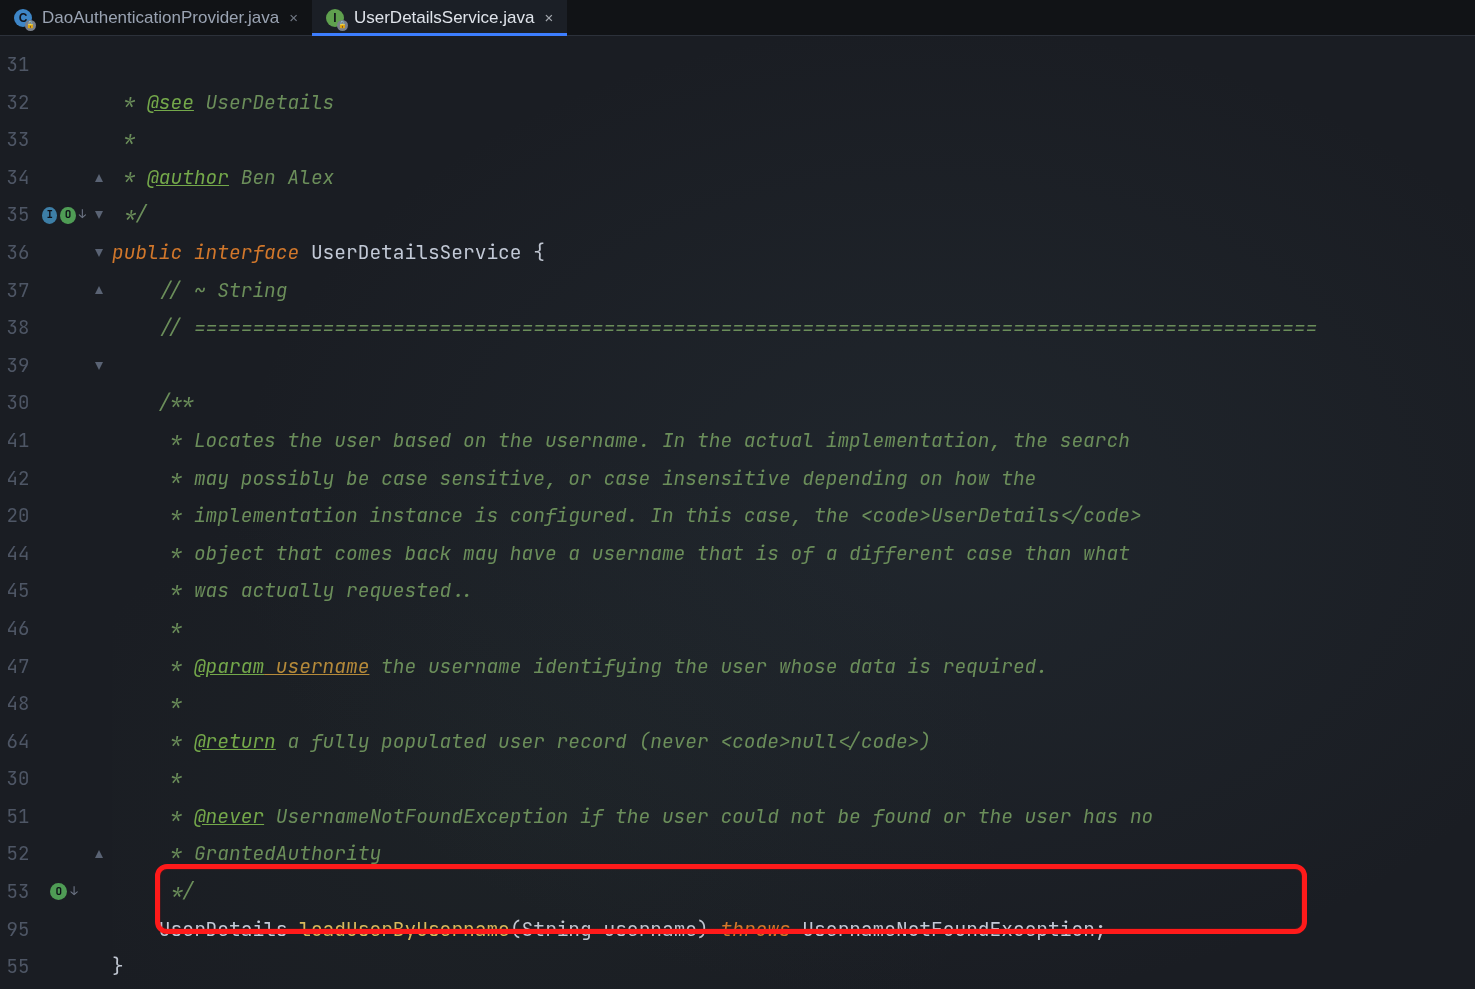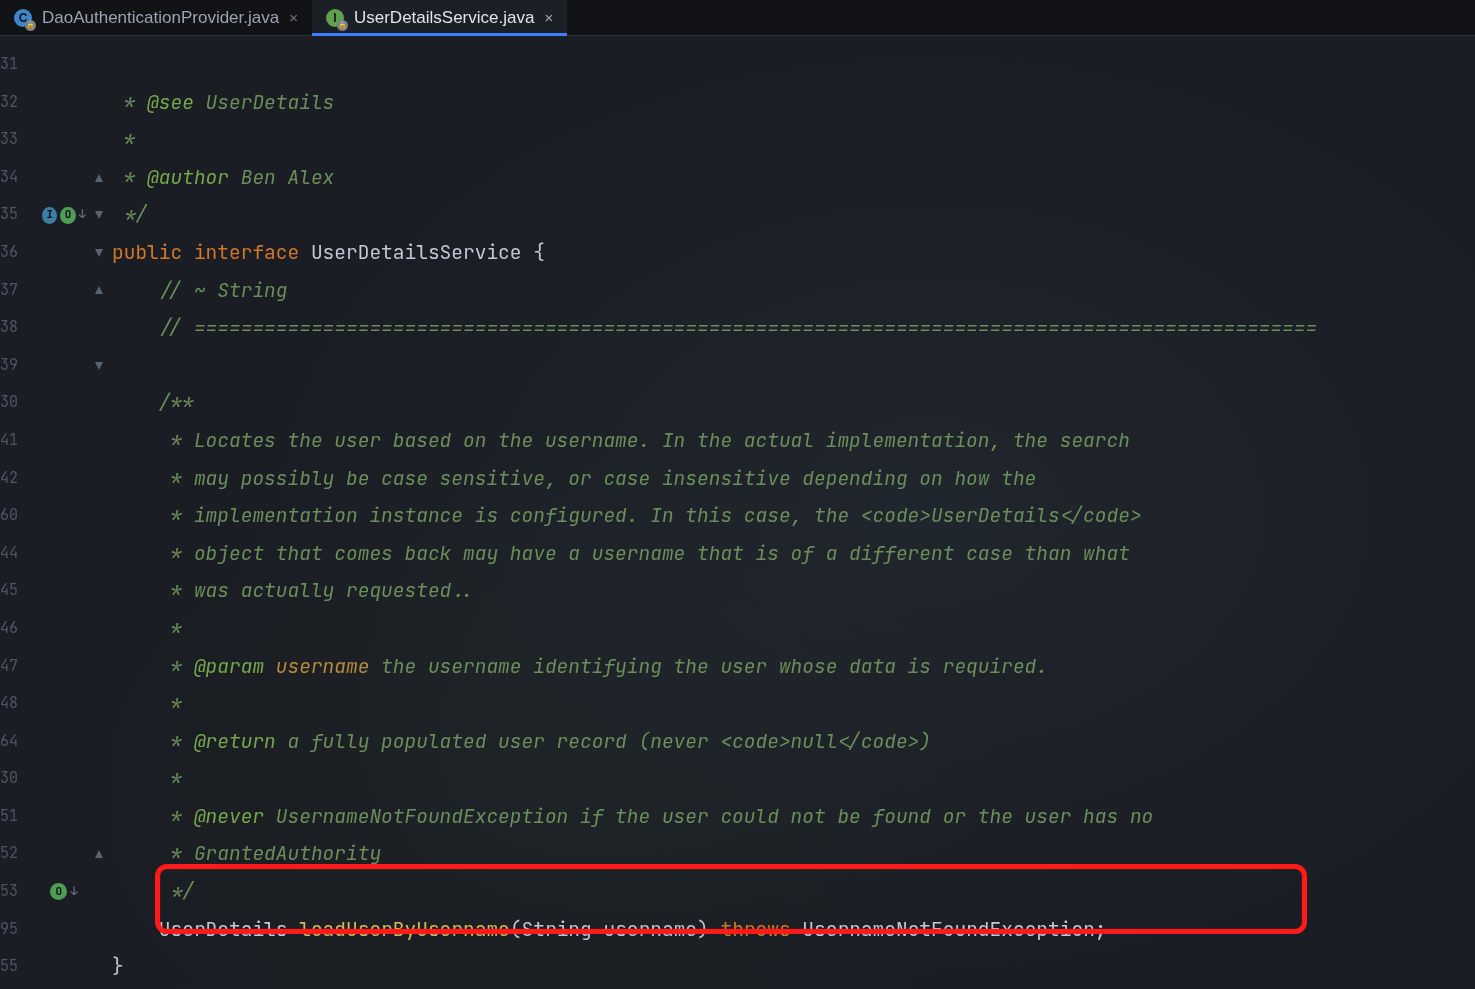--- a/index.html
+++ b/index.html
@@ -54,21 +54,21 @@
     width: 11px; height: 11px; border-radius: 50%;
     background: #7a7f8a;
     display: flex; align-items: center; justify-content: center;
     font-size: 7px; color: #1a1d23;
   }
 
   
   .editor { display: flex; height: calc(100% - 36px); position: relative; }
   .gut-linenums {
     width: 42px; padding-top: 10px;
-    color: #4e5665; font-size: 15px; text-align: left;
+    color: #4e5665; font-size: 19px; text-align: center;
     line-height: 37.6px;
     user-select: none;
   }
   .gut-linenums div { padding-right: 6px; }
   .gut-marks {
     width: 44px; padding-top: 10px;
     line-height: 37.6px; font-size: 14px;
     color: #586073; text-align: center;
     user-select: none;
   }
@@ -103,28 +103,28 @@
     font-size: 19.5px;
     line-height: 37.6px;
     white-space: pre;
     position: relative;
     background:
       radial-gradient(1000px 700px at 60% 50%, rgba(60,80,90,.18), transparent 70%),
       radial-gradient(700px 500px at 30% 80%, rgba(50,70,60,.12), transparent 70%),
       #1a1d23;
   }
 
-  .kw      { color: #d1772b; }      
+  .kw      { color: #d1772b; font-style: italic; }      
   .type    { color: #c2c9d6; }
   .ident   { color: #c2c9d6; }
   .method  { color: #d6b95c; }
   .punct   { color: #bfc5d0; }
   .comment, .comment * { color: #6b8e5a; font-style: italic; }
-  .doctag  { color: #74a84a; font-style: italic; }
-  .comment .pname { color: #b58a3a; font-style: italic; }
+  .doctag  { color: #74a84a; text-decoration: underline; font-style: italic; }
+  .comment .pname { color: #b58a3a; font-style: italic; text-decoration: underline; }
   .ccode   { color: #6b8e5a; }
 
   
   .highlight-box {
     position: absolute;
     border: 5px solid #ff1a1a;
     border-radius: 12px;
     pointer-events: none;
     box-shadow: 0 0 0 1px rgba(255,0,0,.15) inset;
   }
@@ -159,21 +159,21 @@
       <div>33</div>
       <div>34</div>
       <div>35</div>
       <div>36</div>
       <div>37</div>
       <div>38</div>
       <div>39</div>
       <div>30</div>
       <div>41</div>
       <div>42</div>
-      <div>60</div>
+      <div>20</div>
       <div>44</div>
       <div>45</div>
       <div>46</div>
       <div>47</div>
       <div>48</div>
       <div>64</div>
       <div>30</div>
       <div>51</div>
       <div>52</div>
       <div>53</div>

